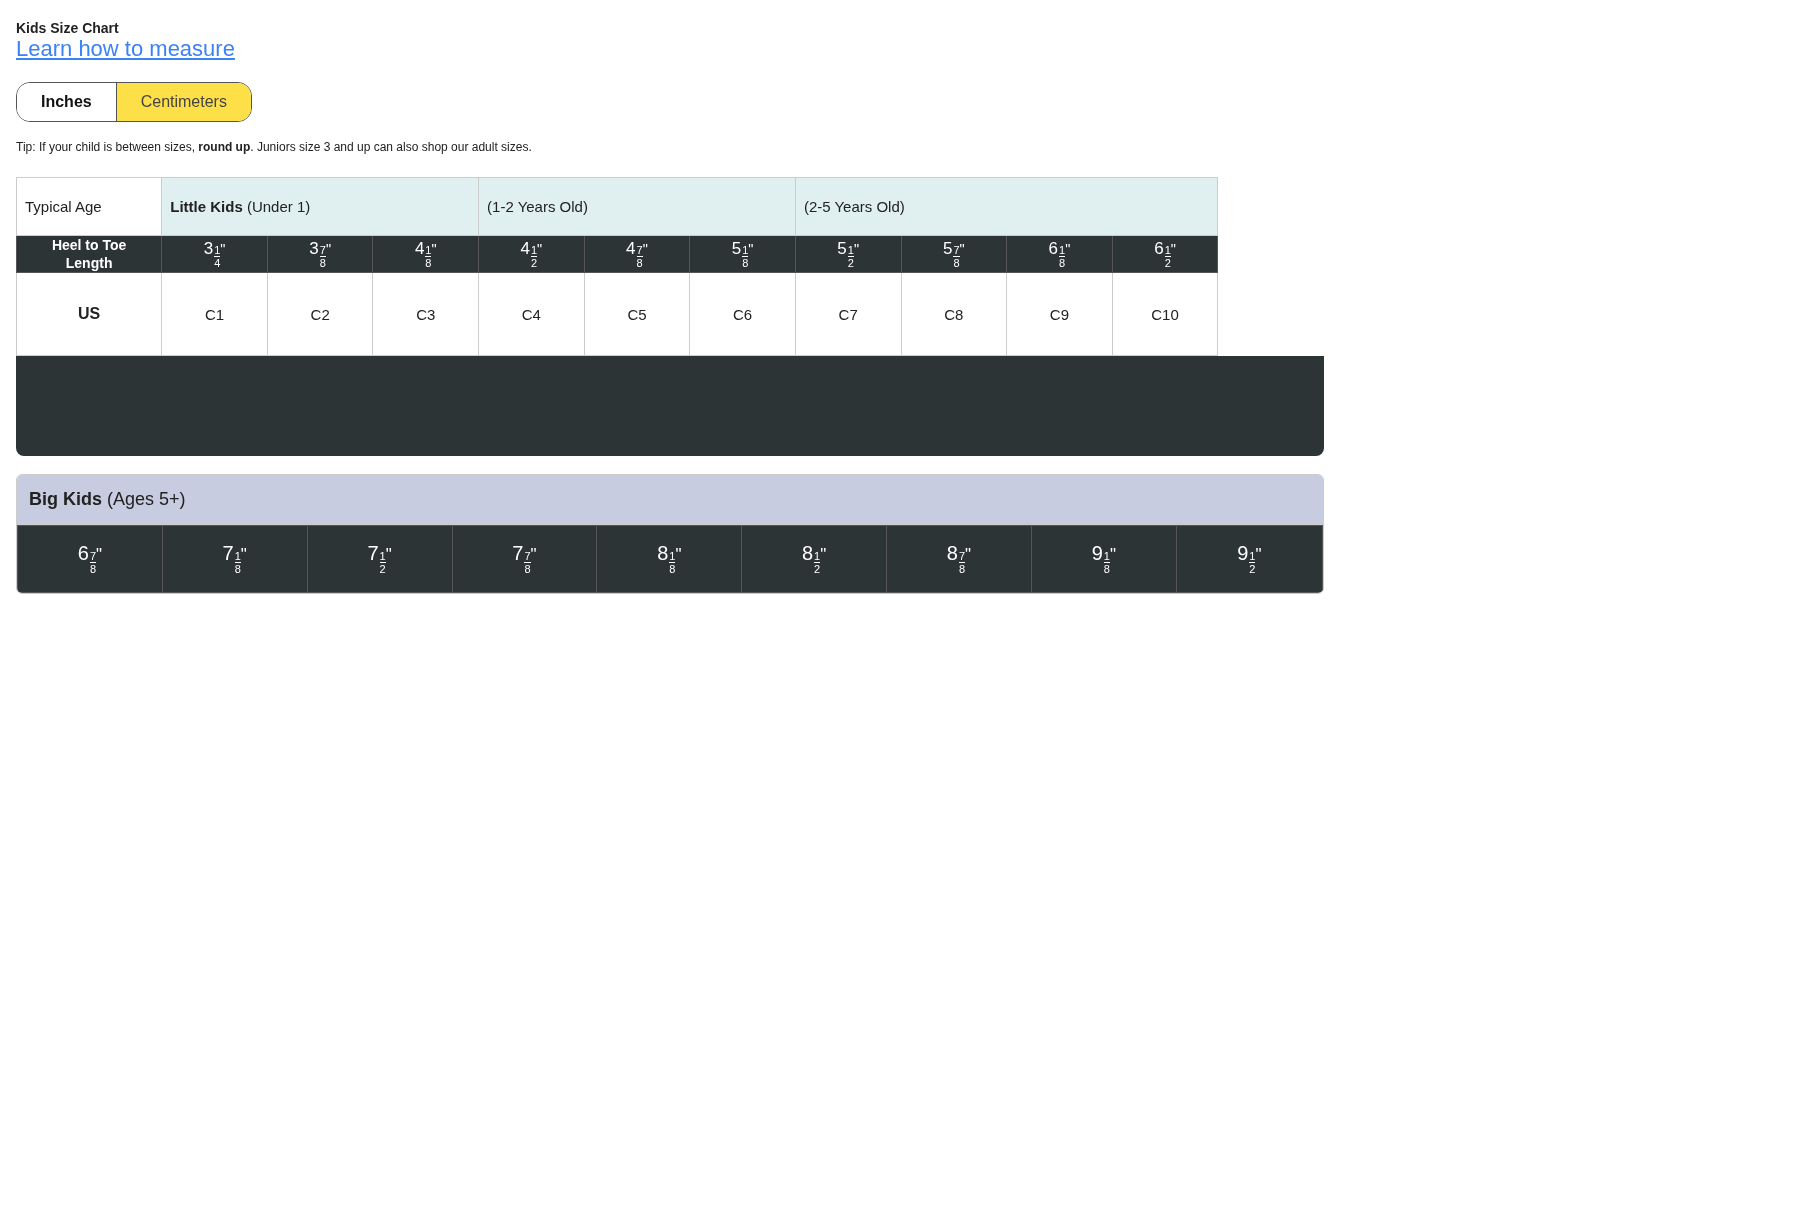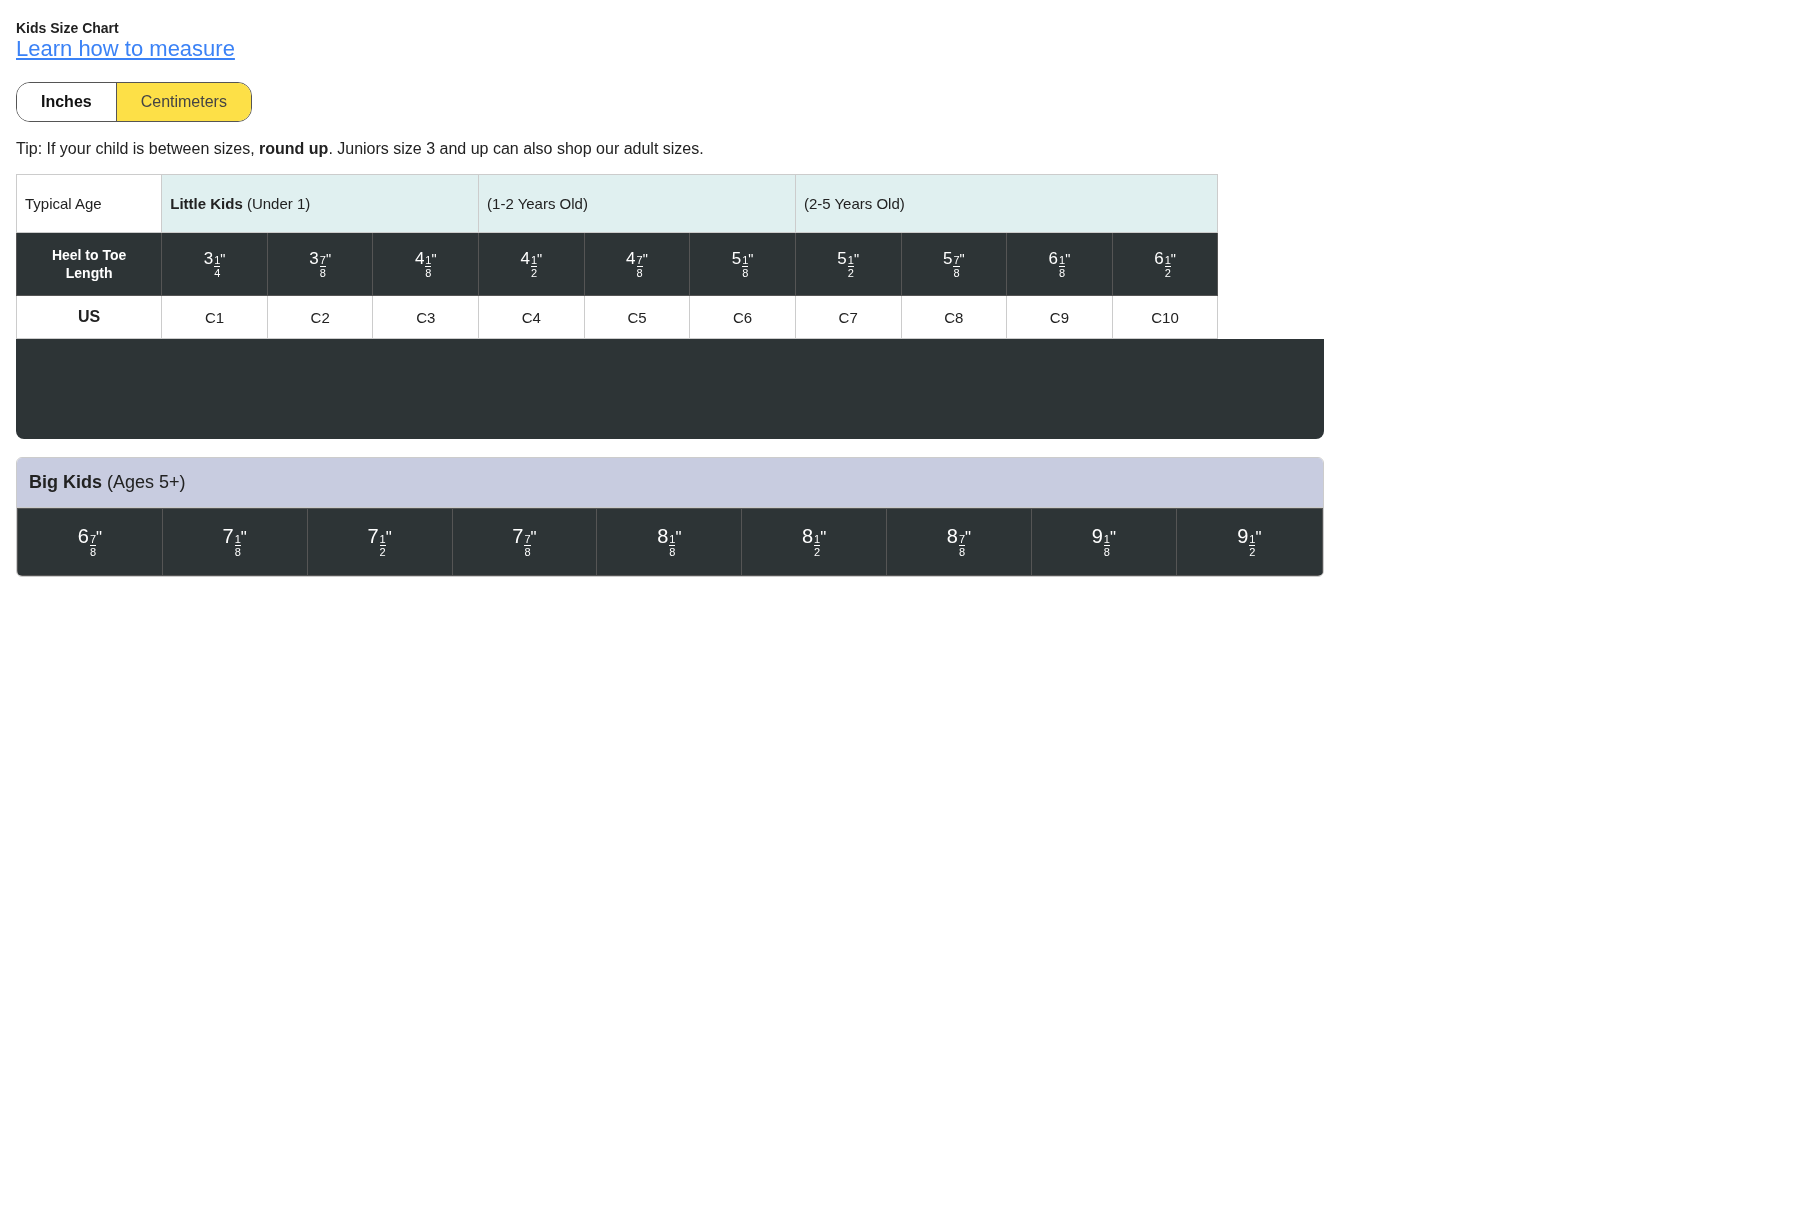--- a/index.html
+++ b/index.html
@@ -47,22 +47,22 @@
     }
 
     .unit-btn.active {
       font-weight: bold;
       background: #fff;
       color: #111;
       border-right: 1.5px solid #555;
     }
 
     .tip-text {
-      font-size: 16px;
-      margin-bottom: 16px;
+      font-size: 12px;
+      margin-bottom: 23px;
       color: #222;
     }
 
     .tip-text strong {
       font-weight: bold;
     }
 
     
     .table-section {
       margin-bottom: 0;
@@ -94,38 +94,38 @@
 
     .age-header-row td strong {
       font-weight: bold;
     }
 
     
     .heel-row td {
       background: #2d3436;
       color: #fff;
       text-align: center;
-      padding: 13px 4px;
+      padding: 0 4px;
       border: 1px solid #555;
       font-size: 15px;
       vertical-align: middle;
     }
 
     .heel-row td.row-label {
       font-weight: bold;
       font-size: 14px;
       text-align: center;
       line-height: 1.3;
     }
 
     
     .us-row td {
       background: #fff;
       text-align: center;
-      padding: 12px 4px;
+      padding: 32px 4px;
       border: 1px solid #ccc;
       font-size: 15px;
       vertical-align: middle;
     }
 
     .us-row td.row-label {
       font-weight: bold;
       font-size: 16px;
     }
 

